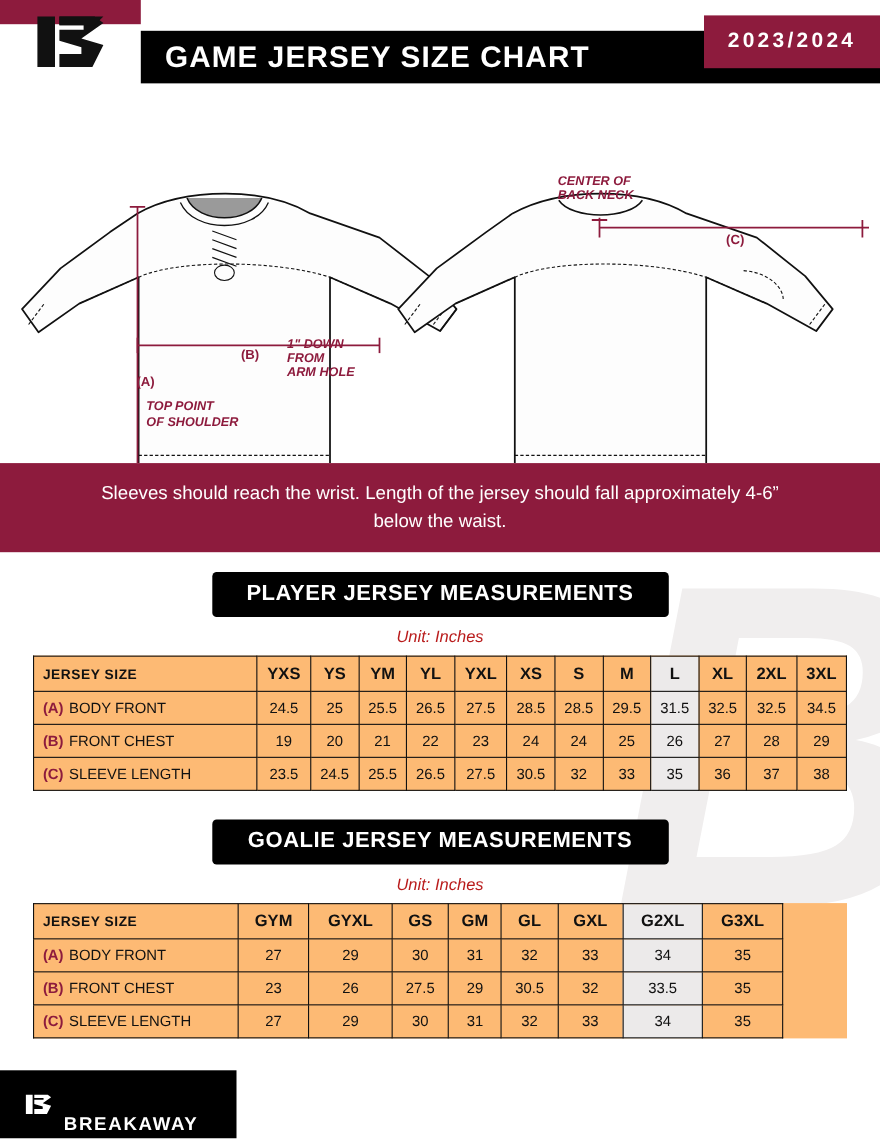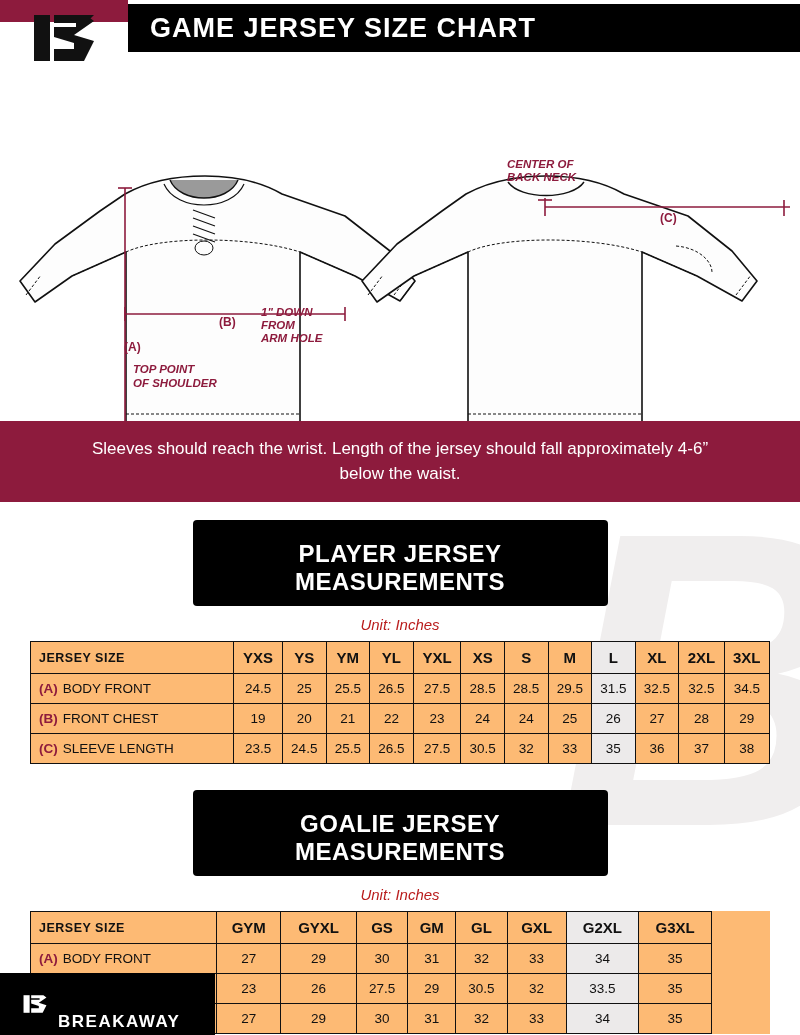--- a/index.html
+++ b/index.html
@@ -44,21 +44,21 @@
   .logo-box {
     position: absolute;
     left: 0; top: 0;
     width: 128px; height: 76px;
     display: flex;
     align-items: center;
     justify-content: center;
   }
   .title-bar {
     position: absolute;
-    left: 128px; top: 4px;
+    left: 128px; top: 28px;
     right: 0; height: 48px;
     background: #000000;
     display: flex;
     align-items: center;
   }
   .title-bar .title {
     color: #ffffff;
     font-size: 27px;
     font-weight: bold;
     letter-spacing: 1px;
@@ -106,24 +106,24 @@
     position: relative;
     z-index: 2;
     padding-top: 18px;
   }
   .section-title {
     margin: 0 auto;
     width: 415px;
     background: #000000;
     color: #ffffff;
     text-align: center;
-    font-size: 24px;
+    font-size: 20px;
     font-weight: bold;
     letter-spacing: 0.5px;
-    padding: 20px 0 10px;
+    padding: 8px 0 10px;
     border-radius: 4px;
     font-family: "Liberation Sans", sans-serif;
   }
   .unit {
     text-align: center;
     font-style: italic;
     font-size: 15px;
     color: #b91c1c;
     margin: 10px 4px 8px;
   }
@@ -203,20 +203,21 @@
   <div class="logo-box">
     <svg width="68" height="54" viewBox="0 0 68 54">
       <polygon points="4,4 20,4 20,50 4,50" fill="#111"></polygon>
       <polygon points="24,4 56,4 64,10 44,24 64,30 54,50 24,50 24,38 44,38 44,32 24,26 24,16 46,16 46,12 24,12" fill="#111"></polygon>
       <polygon points="24,4 64,4 56,12 24,12" fill="#111"></polygon>
     </svg>
   </div>
   <div class="title-bar">
     <div class="title">GAME JERSEY SIZE CHART</div>
   </div>
+  <div class="season">2023/2024</div>
 </div>
 
 <div class="diagram">
   <svg width="800" height="345" viewBox="0 0 800 345">
 
     <g>
 
       <path d="M125,118 C150,104 180,100 205,100 C232,100 258,104 282,118
                L345,140 L390,175 L415,205 L400,225 L355,200 L300,176
                L300,352 L126,352 L126,176 L72,200 L35,226 L20,205

